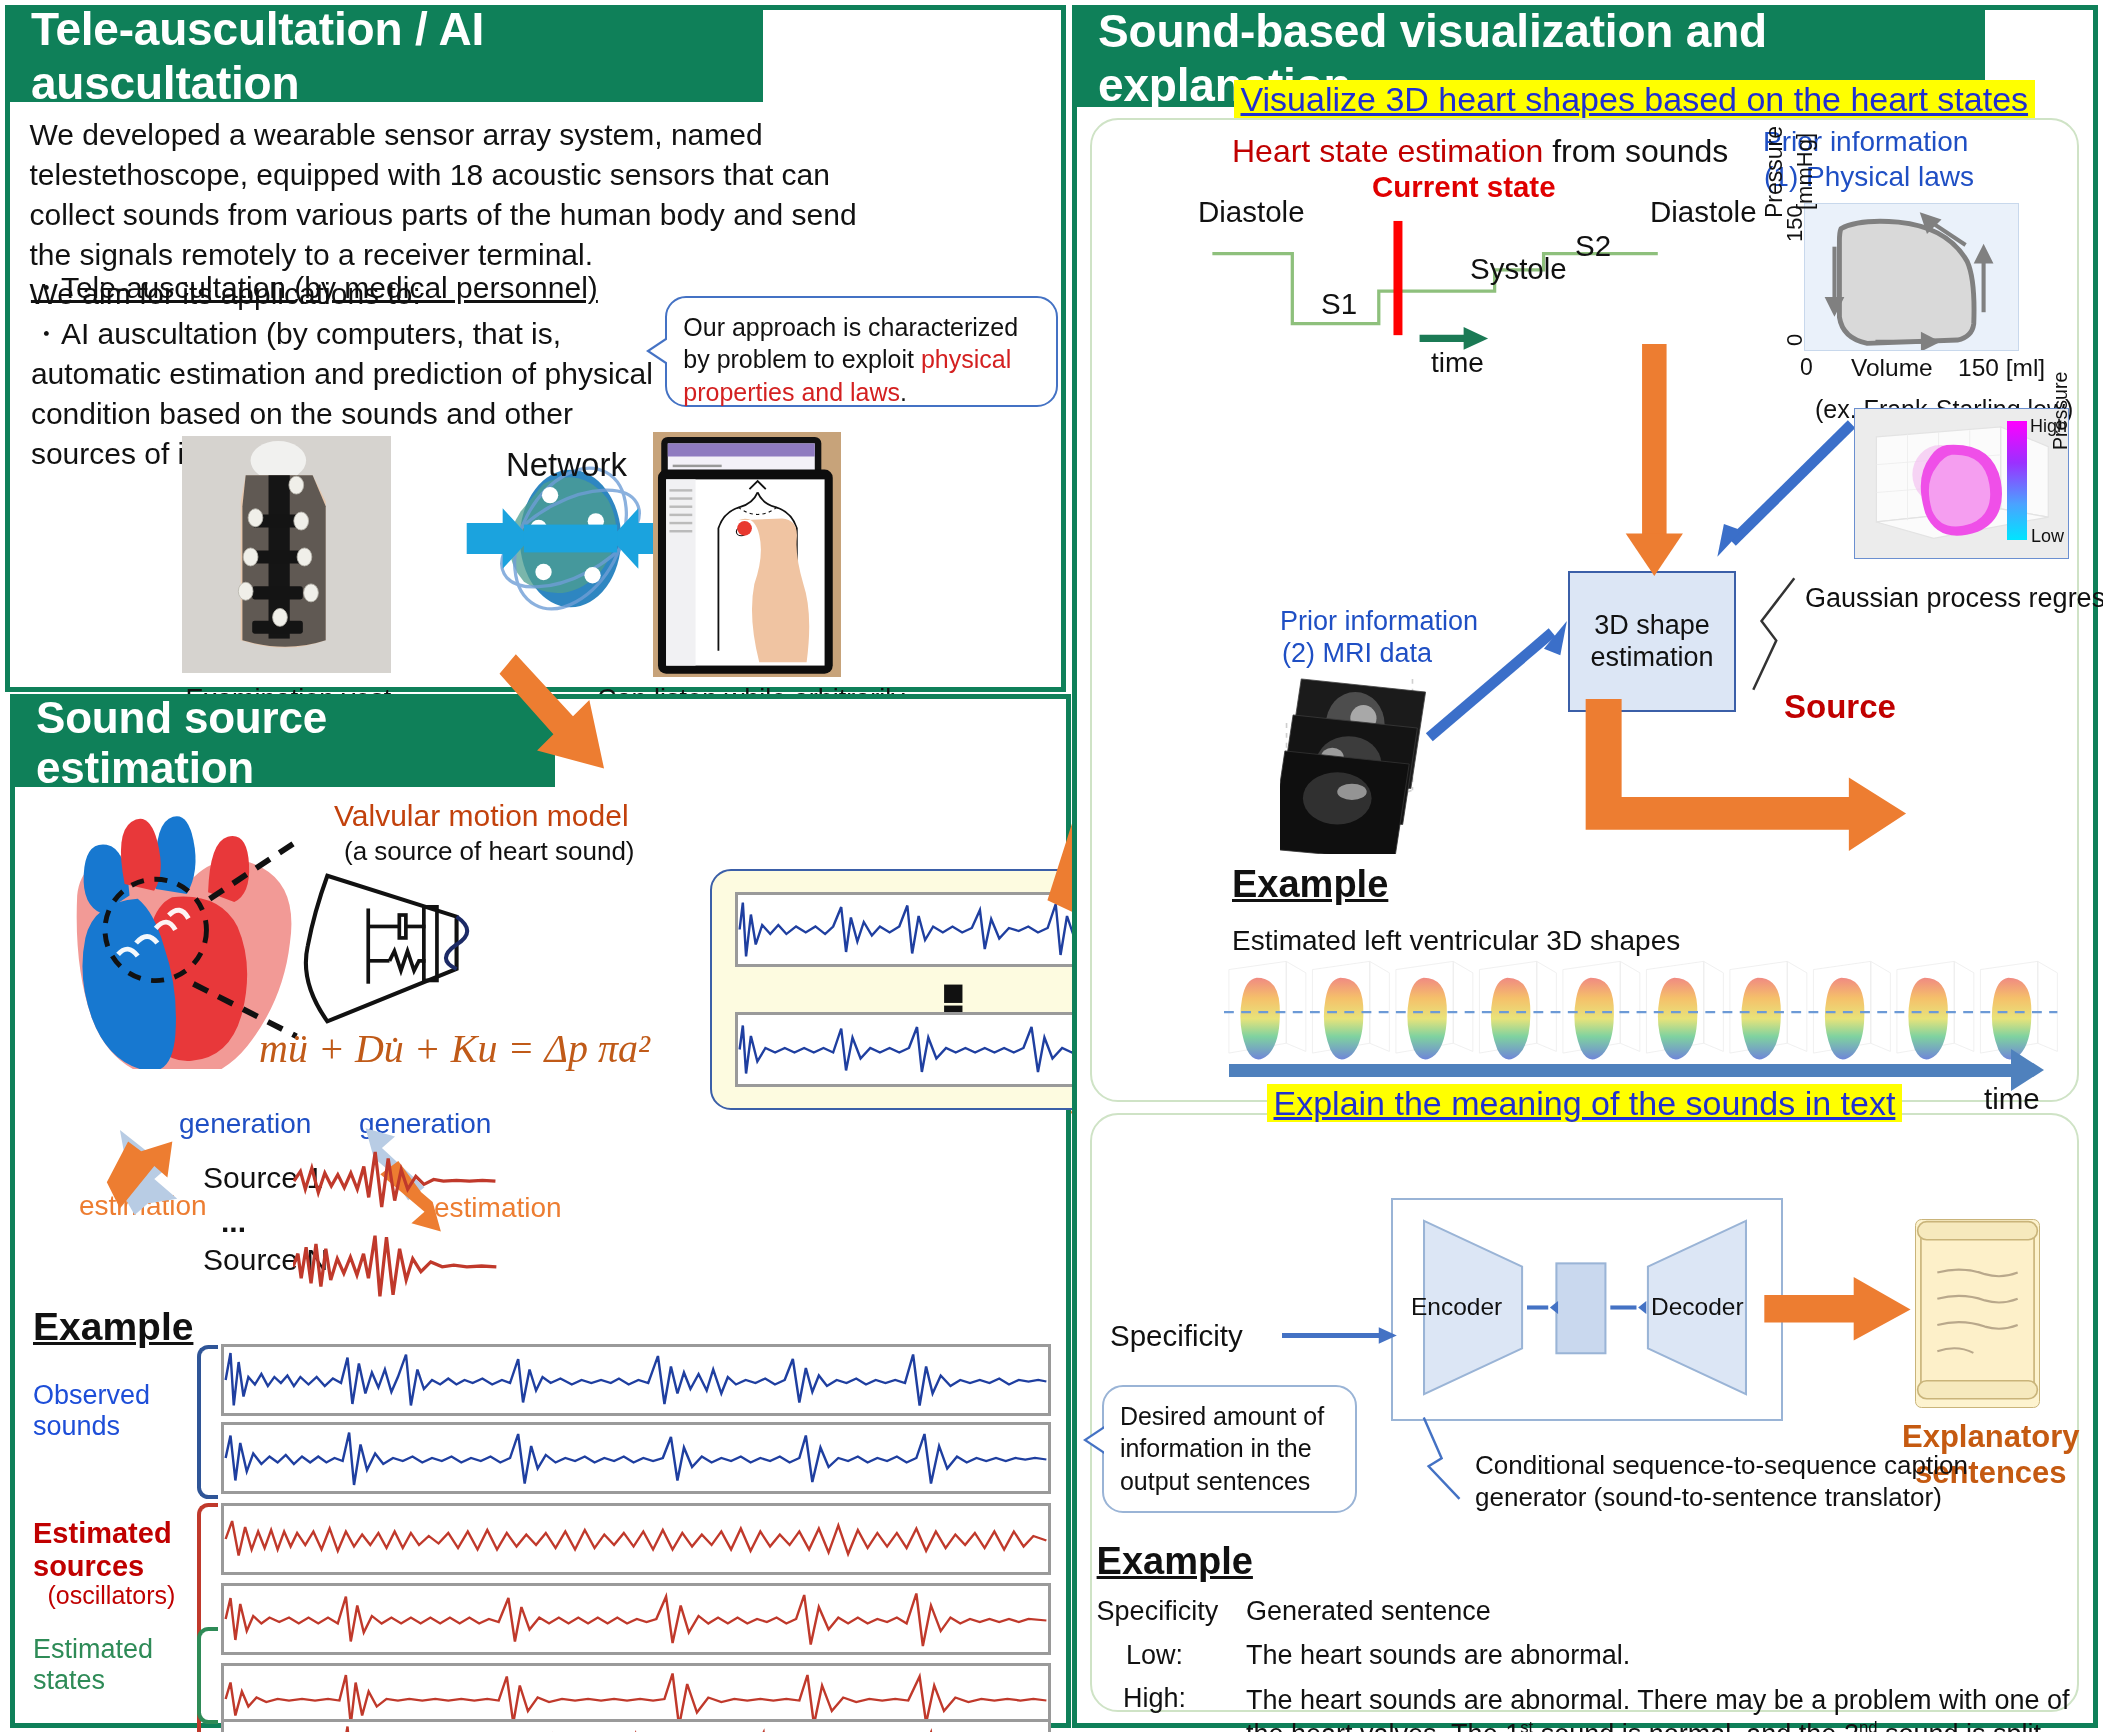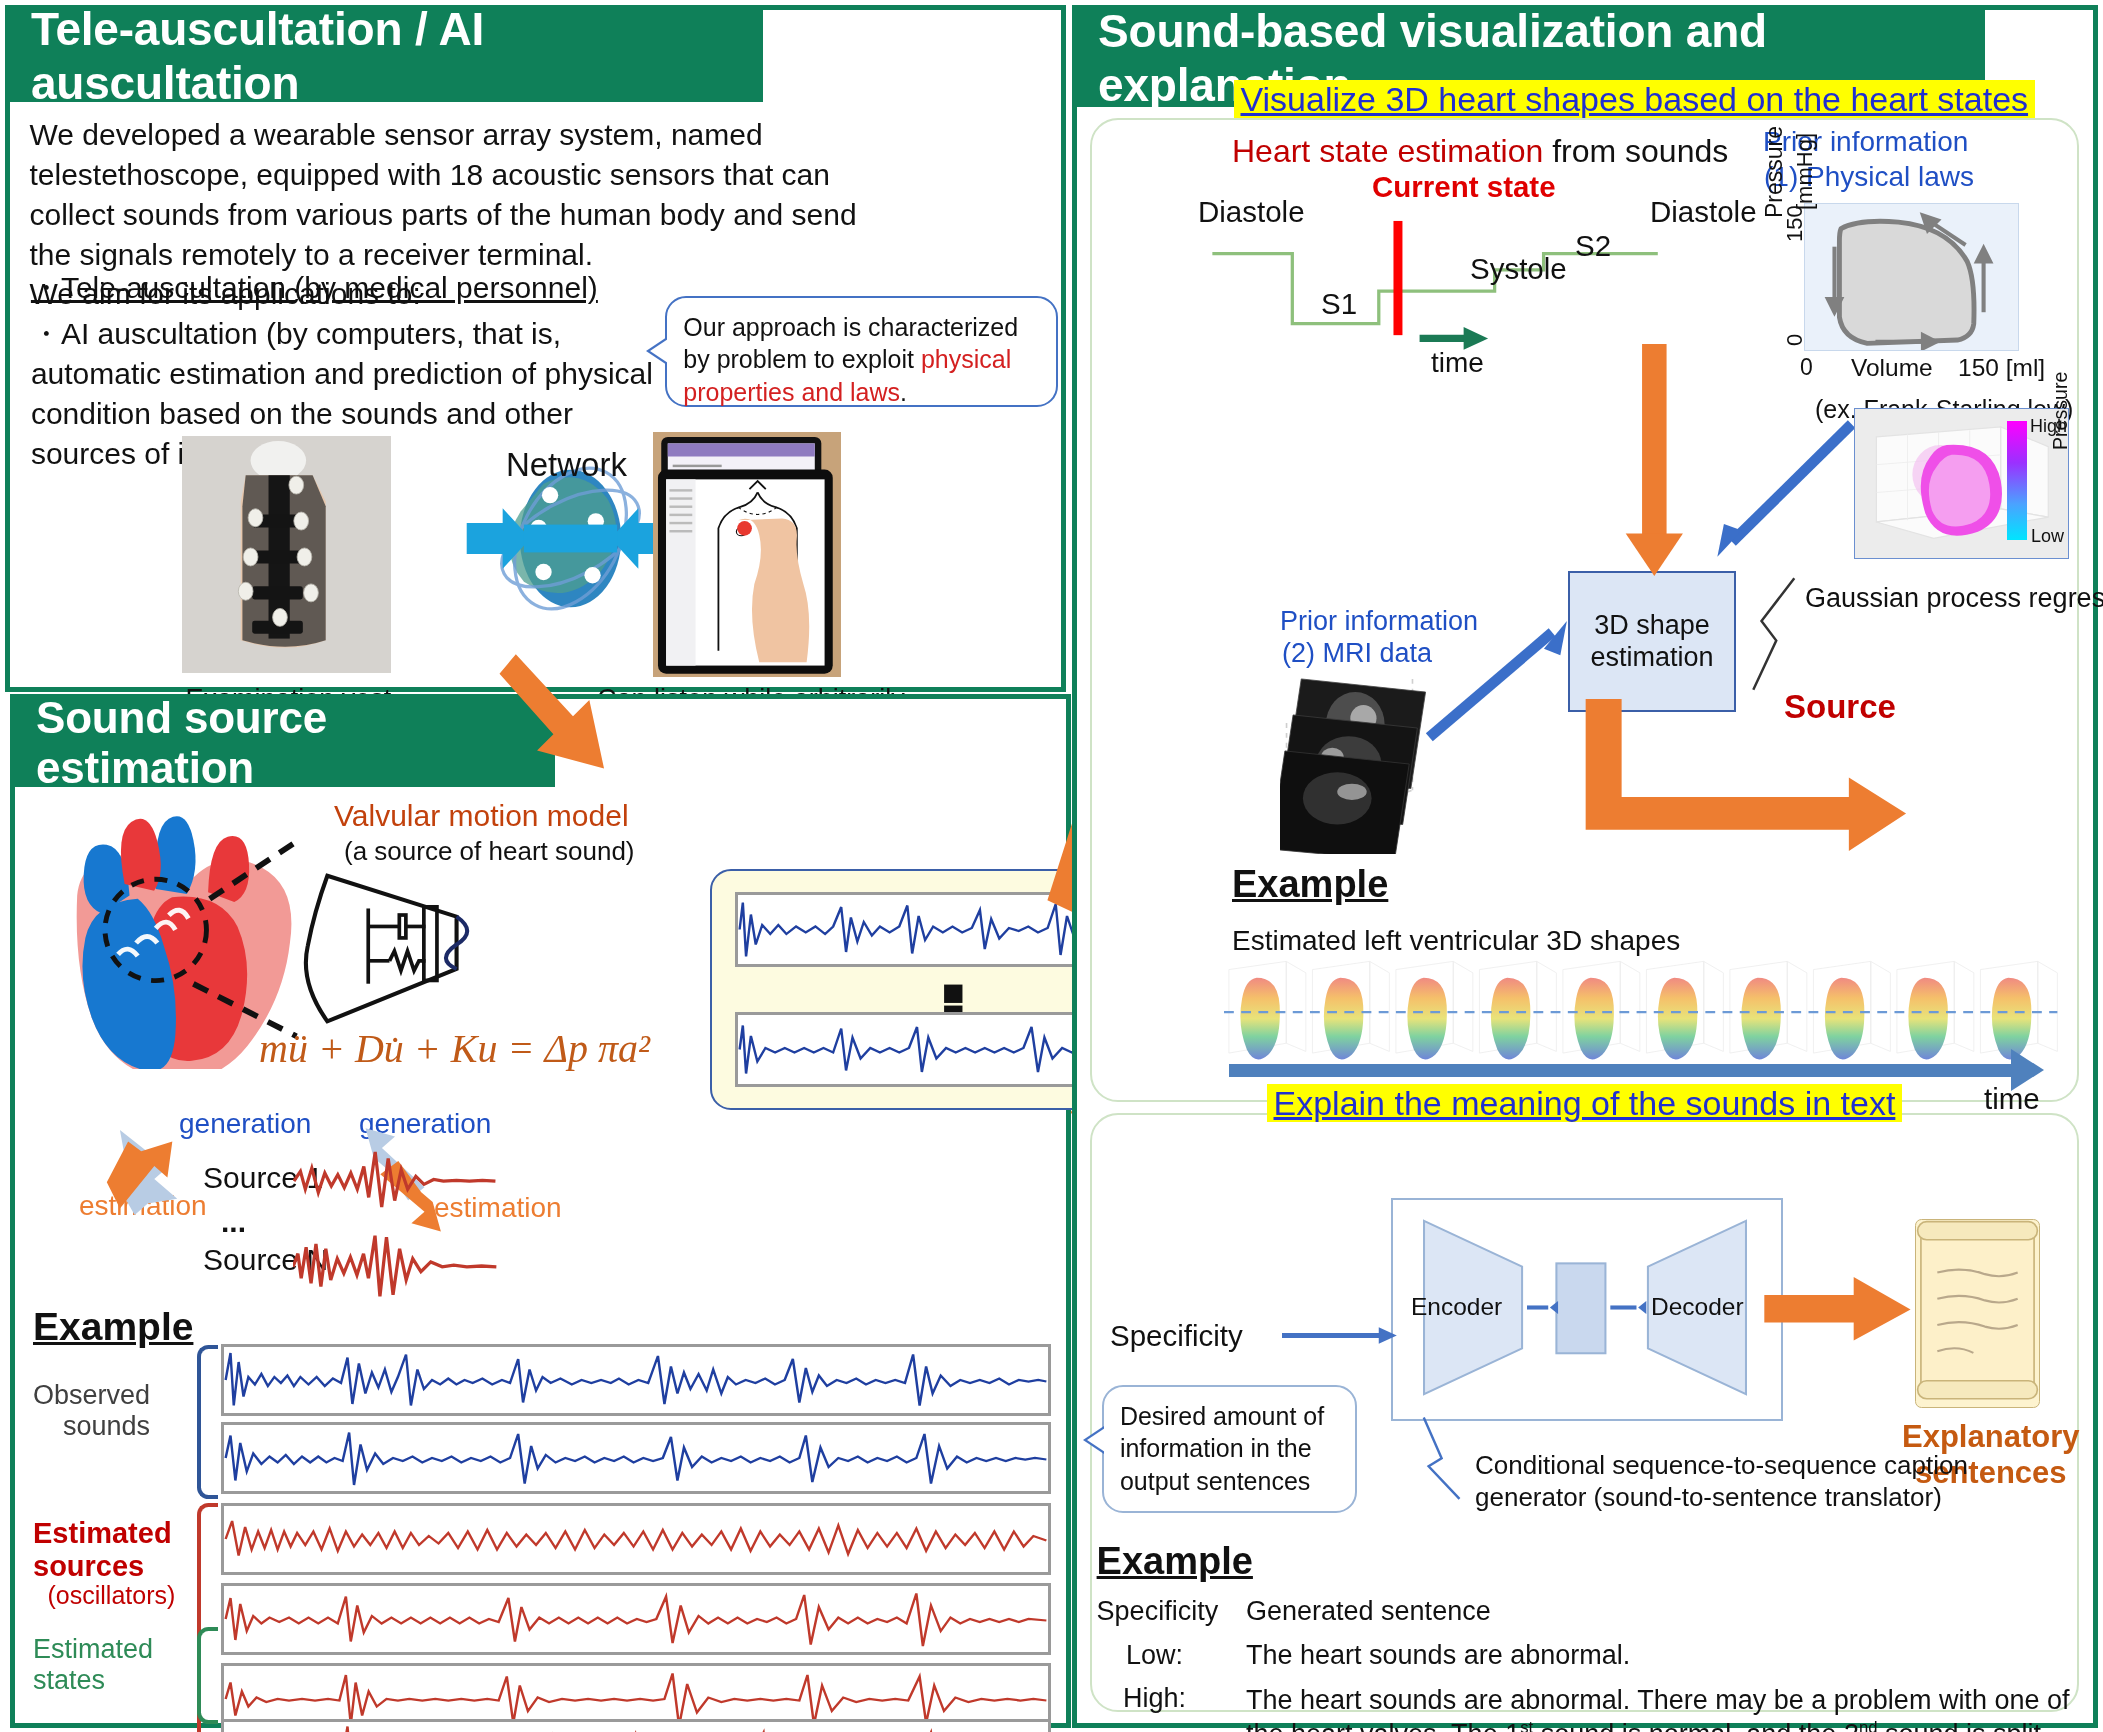--- a/index.html
+++ b/index.html
@@ -241,21 +241,21 @@
 
     <svg style="position:absolute;left:278px;top:448px;width:205px;height:65px;" viewBox="0 0 250 80">
       <polyline fill="none" stroke="#c0392b" stroke-width="4" points="0,42 8,30 14,52 22,26 30,56 38,32 46,48 54,34 62,50 70,32 78,52 86,24 92,62 100,6 108,74 116,14 124,66 132,28 140,52 150,36 160,46 172,40 184,42 200,41 216,42 232,41 248,42"></polyline>
     </svg>
     <svg style="position:absolute;left:278px;top:530px;width:205px;height:74px;" viewBox="0 0 250 90">
       <polyline fill="none" stroke="#c0392b" stroke-width="4" points="0,46 6,30 10,60 16,22 22,66 28,18 34,70 40,24 46,62 54,36 62,54 70,34 78,56 86,30 92,60 100,8 106,82 114,10 122,80 130,24 138,62 146,36 156,52 168,40 182,46 196,44 212,46 230,45 248,46"></polyline>
     </svg>
 
     <div class="lbl ex-underline" style="left:18px;top:606px;font-size:39px;">Example</div>
 
-    <div class="lbl" style="left:18px;top:681px;font-size:27px;color:#404040;white-space:pre-line;text-align:right;">Observed
+    <div class="lbl" style="left:18px;top:681px;font-size:27px;color:#1d4ed8;white-space:pre-line;">Observed
 sounds</div>
     <div class="lbl" style="left:18px;top:818px;font-size:29px;color:#c00000;font-weight:bold;white-space:pre-line;">Estimated
 sources</div>
     <div class="lbl" style="left:24.5px;top:882px;font-size:25px;color:#c00000;margin-left:8px;">(oscillators)</div>
     <div class="lbl" style="left:18px;top:935px;font-size:27px;color:#2e8b57;white-space:pre-line;">Estimated
 states</div>
 
     <div class="brk" style="left:182px;top:646px;width:21px;height:154px;border-width:4.9px;border-color:#2f5597;"></div>
     <div class="brk" style="left:182px;top:804px;width:21px;height:288px;border-width:4.9px;border-color:#c0392b;"></div>
     <div class="brk" style="left:182px;top:928px;width:21px;height:97px;border-width:4.9px;border-color:#2e8b57;"></div>

